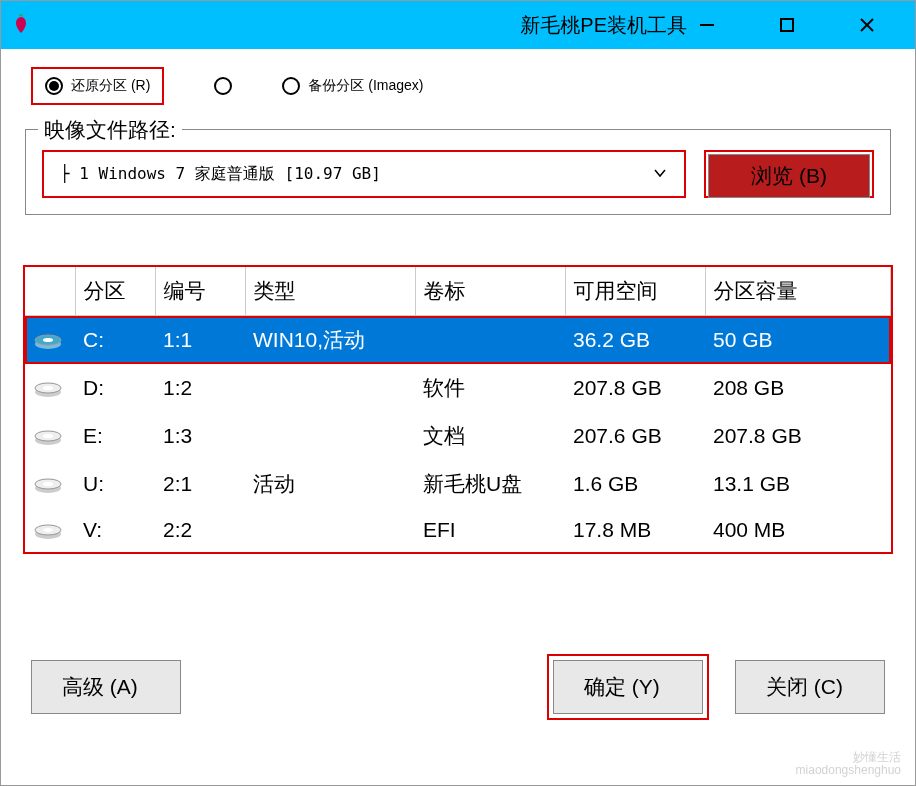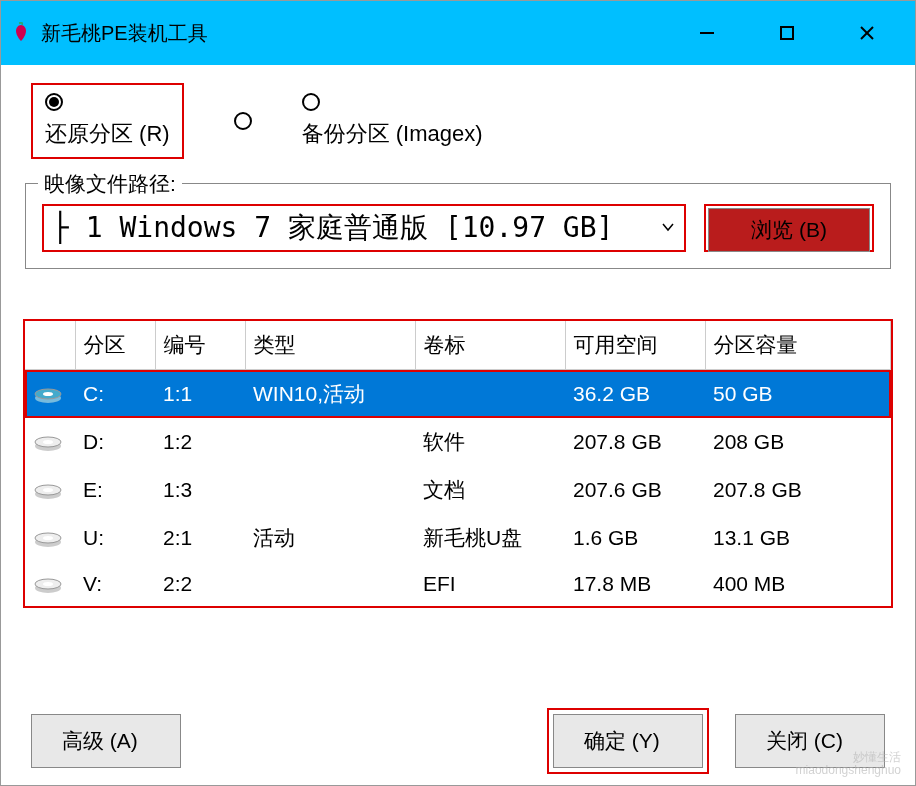--- a/index.html
+++ b/index.html
@@ -1,35 +1,35 @@
 <!DOCTYPE html>
 <html><head>
   <meta charset="utf-8">
   <style>
     * { box-sizing: border-box; margin: 0; padding: 0; }
     body { font-family: "Microsoft YaHei", "SimSun", sans-serif; background: #f0f0f0; }
     .window { width: 916px; height: 786px; background: #fff; border: 1px solid #999; position: relative; }
-    .titlebar { height: 64px; background: #00bfff; display: flex; align-items: center; padding: 0 8px; }
+    .titlebar { height: 48px; background: #00bfff; display: flex; align-items: center; padding: 0 8px; text-align: right; }
     .titlebar-icon { width: 24px; height: 24px; margin-right: 8px; display: flex; align-items: center; justify-content: center; }
     .titlebar-text { color: #000; font-size: 20px; font-weight: 500; flex: 1; }
     .window-controls { display: flex; gap: 40px; margin-right: 20px; }
     .wc-btn { width: 40px; height: 40px; display: flex; align-items: center; justify-content: center; cursor: pointer; font-size: 22px; }
     
     .content { padding: 18px 20px; }
     
     .radio-row { display: flex; align-items: center; gap: 50px; margin-bottom: 24px; margin-left: 10px; }
-    .radio-opt { display: flex; align-items: flex-start; gap: 8px; font-size: 22px; cursor: pointer; flex-direction: column; }
+    .radio-opt { display: flex; align-items: flex-start; gap: 8px; font-size: 14px; cursor: pointer; }
     .radio-circle { width: 18px; height: 18px; border: 2px solid #000; border-radius: 50%; display: inline-flex; align-items: center; justify-content: center; }
     .radio-circle.checked::after { content: ''; width: 10px; height: 10px; background: #000; border-radius: 50%; }
     .hl-red { border: 2px solid #d00; padding: 8px 12px; }
     
     .fieldset { border: 1px solid #888; padding: 20px 16px 16px; margin: 0 4px 20px; position: relative; }
     .legend { position: absolute; top: -14px; left: 12px; background: #fff; padding: 0 6px; font-size: 21px; }
     .path-row { display: flex; gap: 18px; align-items: stretch; }
-    .path-select { flex: 1; border: 2px solid #d00; display: flex; align-items: center; padding: 8px 8px; font-size: 28px; font-family: "Consolas", monospace; background: #fff; height: 48px; }
+    .path-select { flex: 1; border: 2px solid #d00; display: flex; align-items: center; padding: 8px 16px; font-size: 16px; font-family: "Consolas", monospace; background: #fff; height: 48px; }
     .path-select-text { flex: 1; }
     .chevron { font-size: 18px; }
     .browse-btn { border: 2px solid #d00; padding: 0; height: 48px; width: 170px; }
     .btn-inner { border: 1px solid #888; background: #b91c1c; height: 100%; display: flex; align-items: center; justify-content: center; font-size: 21px; cursor: pointer; margin: 2px; }
     
     .table-wrap { border: 2px solid #d00; margin: 0 2px 30px; }
     .ptable { width: 100%; border-collapse: collapse; font-size: 21px; }
     .ptable th { text-align: left; font-weight: 400; padding: 10px 8px; border-right: 1px solid #ccc; border-bottom: 1px solid #ccc; background: #fff; }
     .ptable td { padding: 10px 8px; }
     .ptable tr.selected td { background: #0078d7; color: #fff; }

